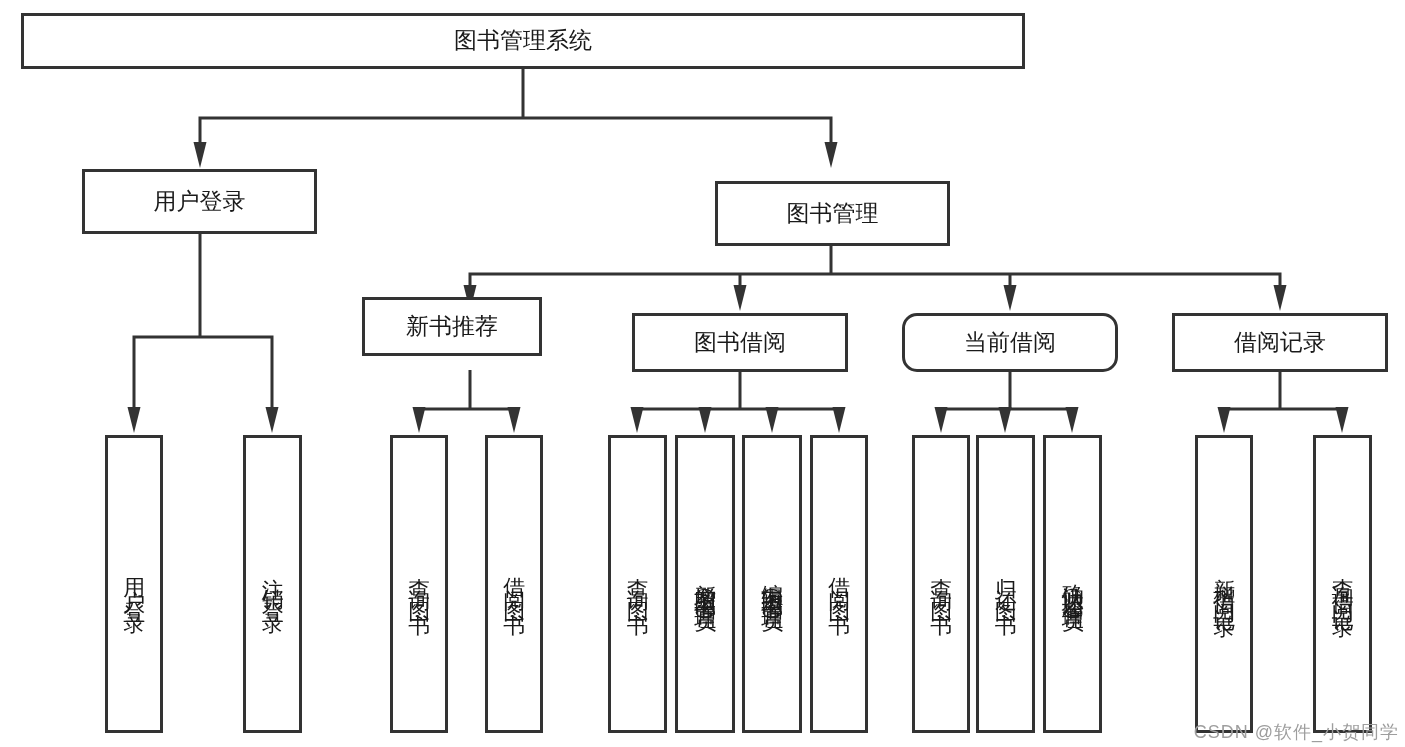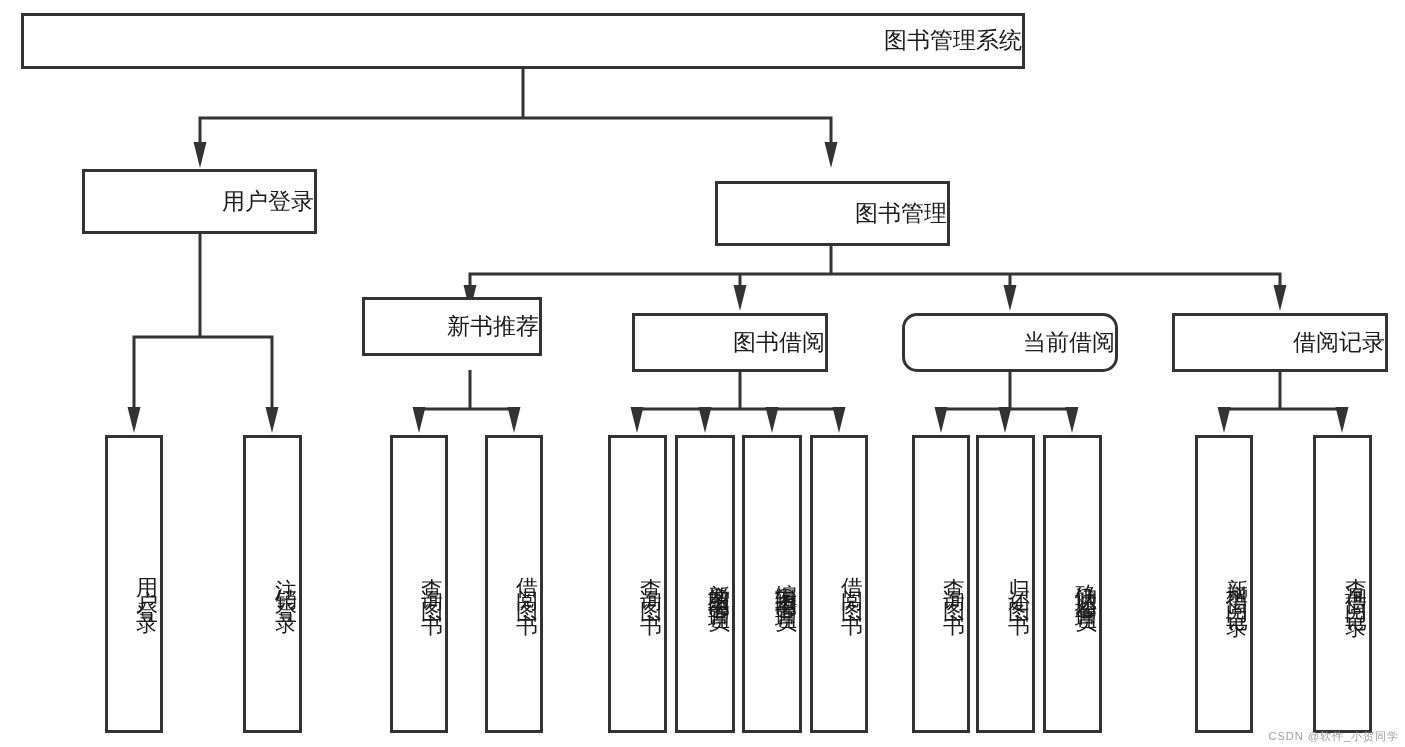--- a/index.html
+++ b/index.html
@@ -11,40 +11,40 @@
     overflow:hidden;
   }
   #wires{position:absolute;left:0;top:0;width:1405px;height:747px;pointer-events:none;}
   .node{
     position:absolute;
     box-sizing:border-box;
     background:#ffffff;
     border:3px solid #333333;
     display:flex;
     align-items:center;
-    justify-content:flex-end;
+    justify-content:center;
     color:#1a1a1a;
     font-size:23px;
     text-align:center;
     line-height:1.2;
   }
   .vnode span{
     writing-mode:vertical-rl;
     text-orientation:mixed;
     font-size:22px;
     white-space:nowrap;
   }
   .ls-s span{letter-spacing:12px;}
   .ls-m span{letter-spacing:8px;}
   .ls-l span{letter-spacing:4px;}
   #watermark{
     position:absolute;
     right:6px;
     bottom:3px;
-    font-size:11px;
+    font-size:18px;
     color:#9e9e9e;
     letter-spacing:1px;
     white-space:nowrap;
   }
 </style>
 </head>
 <body>
 
 <div id="stage">
 
@@ -95,21 +95,21 @@
   <div class="node" style="left:82px;top:169px;width:235px;height:65px;">
     <span>用户登录</span>
   </div>
   <div class="node" style="left:715px;top:169px;width:235px;height:65px;margin-top:12px;">
     <span>图书管理</span>
   </div>
 
   <div class="node" style="left:362px;top:297px;width:180px;height:59px;">
     <span>新书推荐</span>
   </div>
-  <div class="node" style="left:632px;top:313px;width:196px;height:59px;">
+  <div class="node" style="left:632px;top:313px;width:216px;height:59px;">
     <span>图书借阅</span>
   </div>
   <div class="node" style="left:902px;top:313px;width:216px;height:59px;border-radius:15px;">
     <span>当前借阅</span>
   </div>
   <div class="node" style="left:1172px;top:313px;width:216px;height:59px;">
     <span>借阅记录</span>
   </div>
 
   <div class="node vnode ls-s" style="left:105px;top:435px;width:58px;height:298px;">

